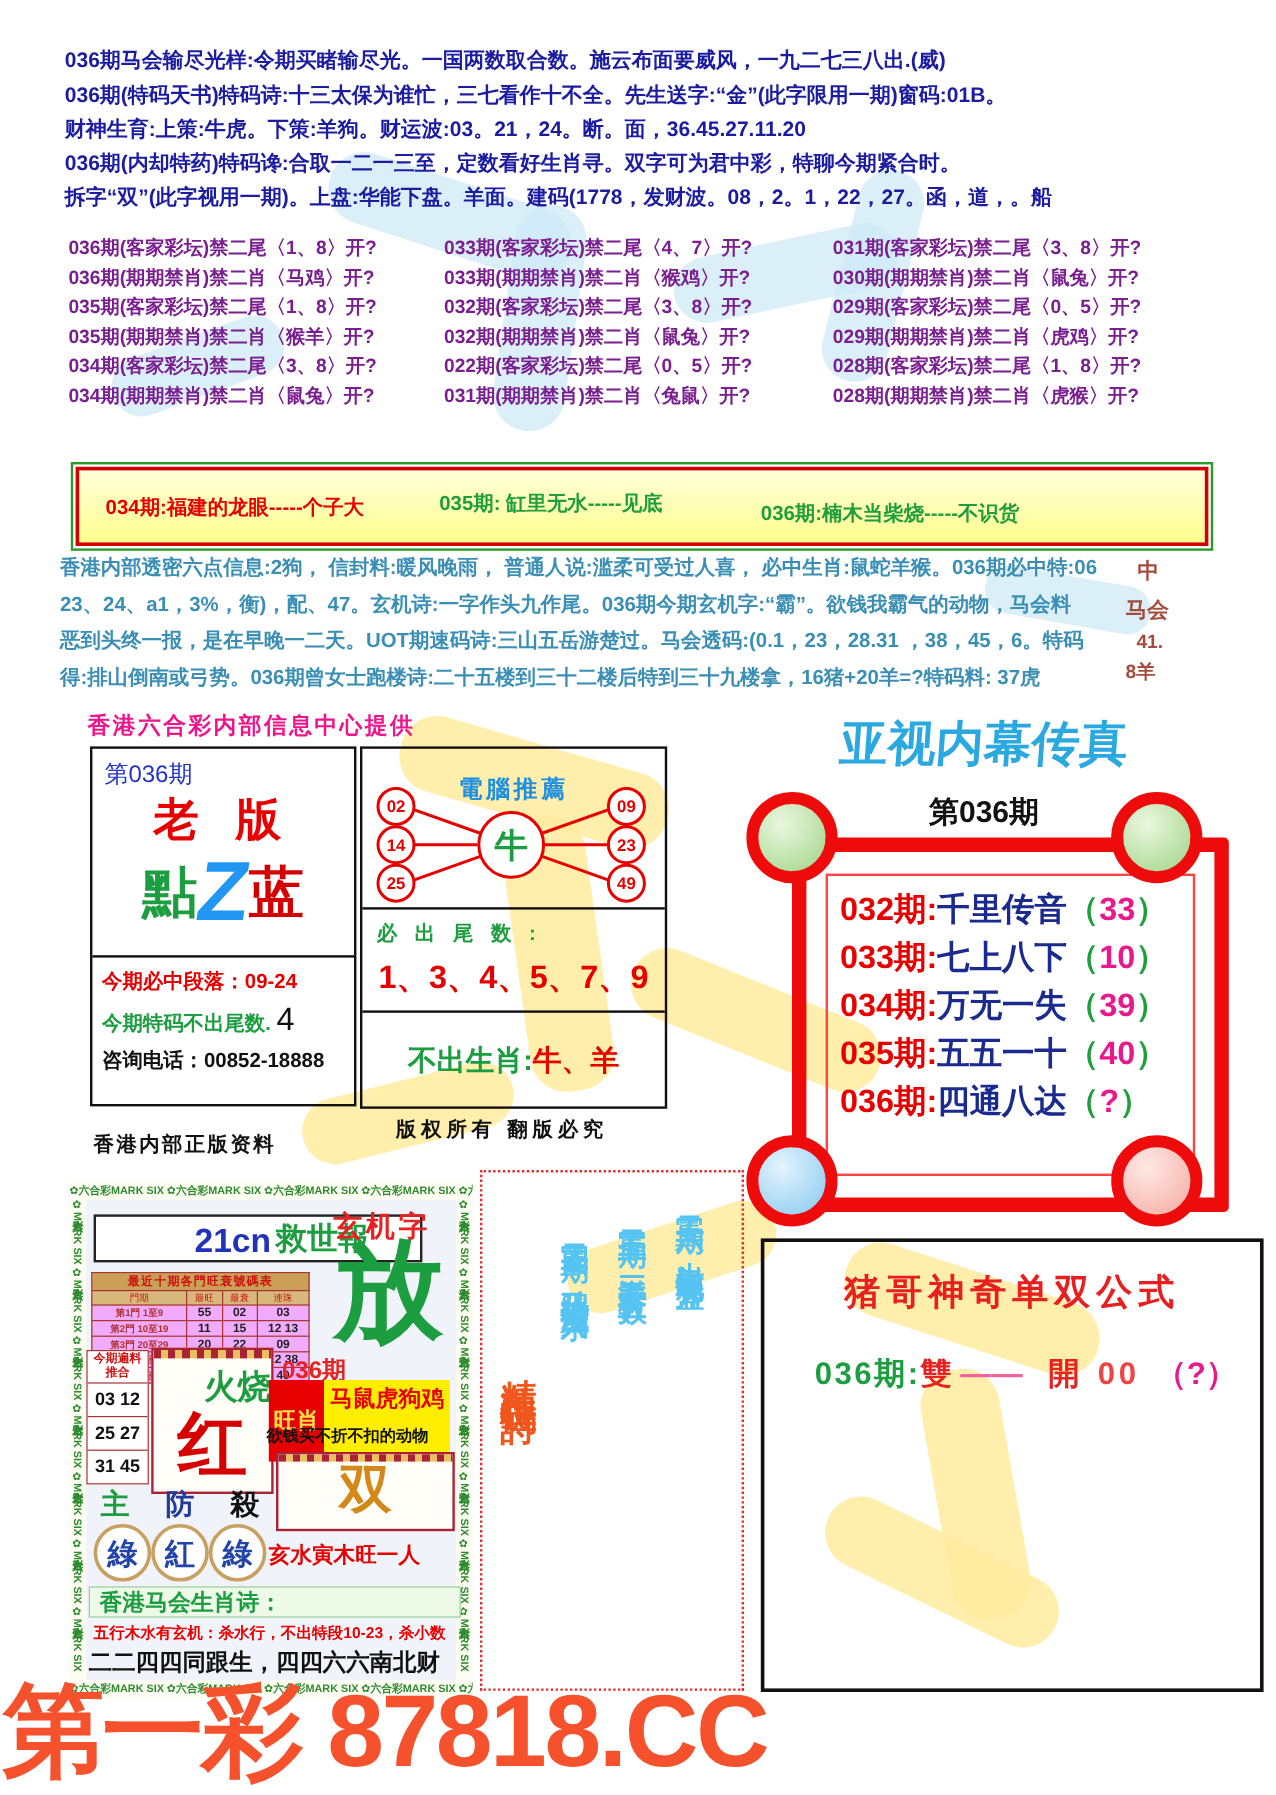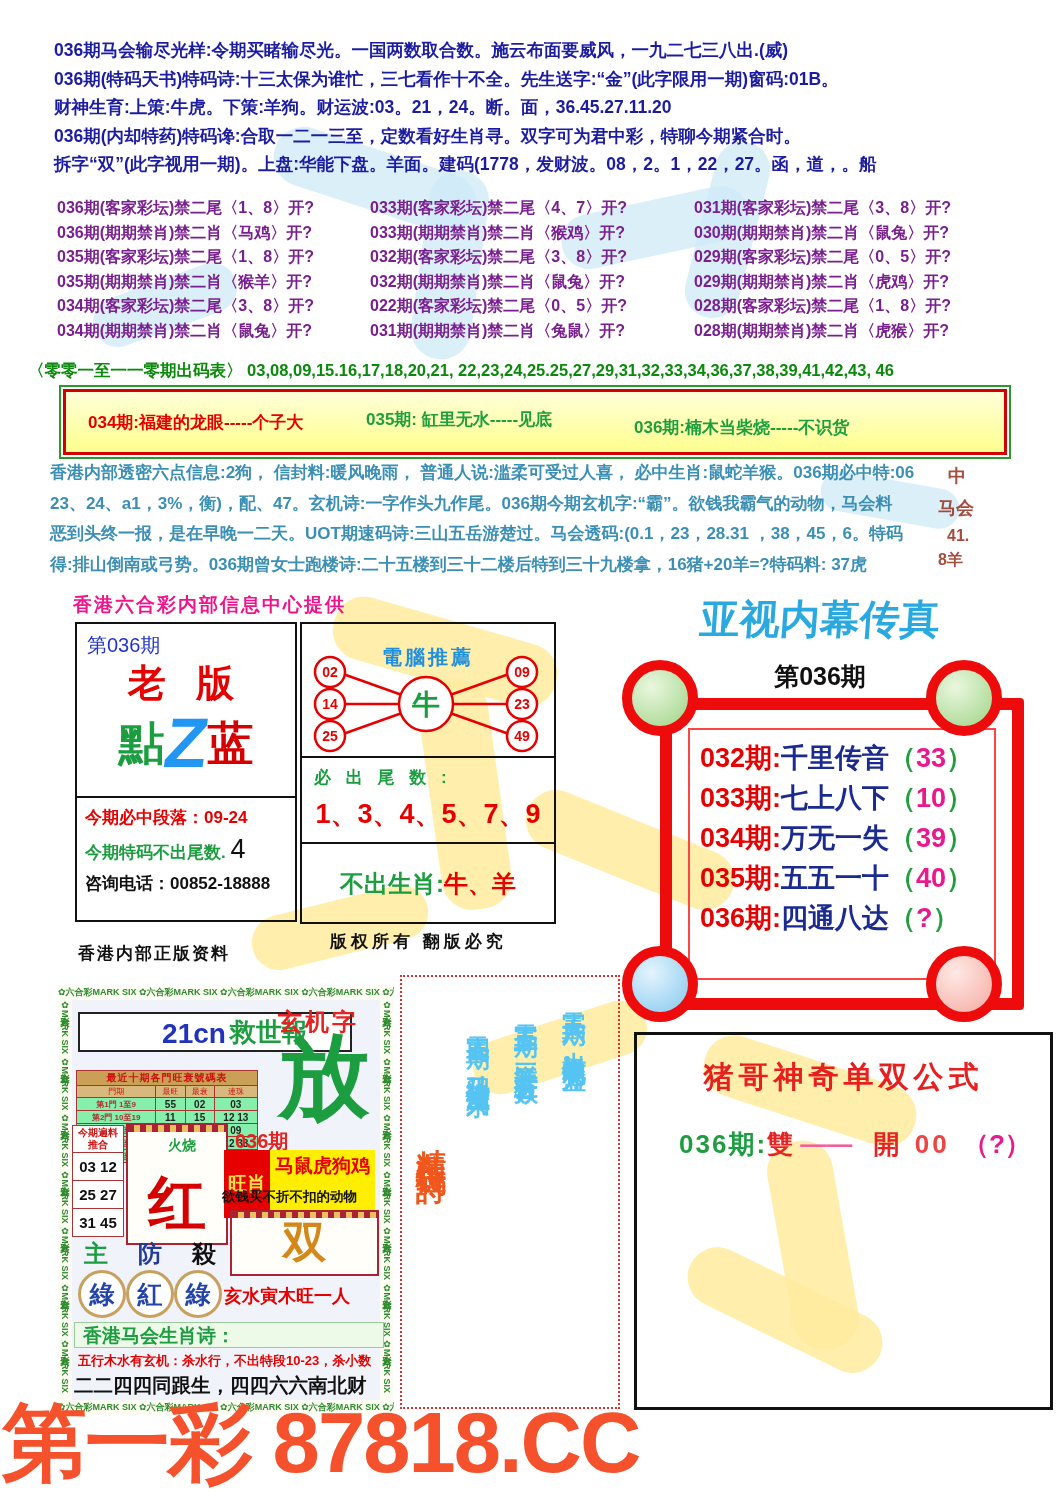--- a/index.html
+++ b/index.html
@@ -64,32 +64,32 @@
   .jcard{left:58px;top:985px;width:336px;height:430px;background:#fdfdf3;}
   .msb{position:absolute;overflow:hidden;color:#2e8b2e;font-size:9px;line-height:14px;font-weight:bold;white-space:nowrap;}
   .msb.h{left:0;width:336px;height:15px;}
   .msb.v{top:15px;width:14px;height:400px;writing-mode:vertical-rl;}
   .jin{position:absolute;left:14px;top:15px;width:308px;height:400px;background:#f0f4fa;}
   .jtitle{position:absolute;left:6px;top:12px;width:230px;height:36px;border:2.5px solid #222;background:#fff;
           display:flex;align-items:flex-end;justify-content:center;gap:4px;padding-left:40px;}
   .jtitle .b{color:#2233bb;font-size:28px;font-weight:bold;} .jtitle .g{color:#1c9e40;font-size:26px;font-weight:bold;}
   .xjz{position:absolute;left:206px;top:6px;color:#e62222;font-size:24px;font-weight:bold;letter-spacing:3px;}
   .fang{position:absolute;left:206px;top:30px;color:#1c9e40;font-size:92px;font-weight:bold;line-height:1;}
-  .jtable{position:absolute;left:4px;top:60px;width:182px;border:1.5px solid #a33;background:#d8b87c;border-collapse:collapse;margin-top:10px;}
+  .jtable{position:absolute;left:4px;top:60px;width:182px;border:1.5px solid #a33;background:#d8b87c;border-collapse:collapse;}
   .jtable td{border:1px solid #a33;text-align:center;padding:0 1px;}
   .jcap{color:#cc1111;font-size:10px;font-weight:bold;background:#c9a055;letter-spacing:1px;}
   .jhd td{color:#cc1111;font-size:8px;background:#d8b87c;}
-  .jbody td{background:#86efac;color:#222;font-size:10px;font-weight:bold;height:12px;}
+  .jbody td{background:#f0abfc;color:#222;font-size:10px;font-weight:bold;height:12px;}
   .jbody td.k{color:#b03030;font-size:8px;}
   .tjt{position:absolute;left:0px;top:125px;width:50px;border:1.5px solid #a33;background:#fff;}
   .tjt .hd{color:#cc1111;font-size:10px;font-weight:bold;text-align:center;line-height:12px;border-bottom:1px solid #a33;padding:1px 0;}
   .tjt .c{color:#111;font-size:15px;font-weight:bold;text-align:center;border-bottom:1px solid #a33;padding:5px 0;}
   .hsf{position:absolute;left:54px;top:123px;width:98px;height:118px;border:2px solid #a23;background:#fffef8;}
   .hsf .bar{position:absolute;left:0;top:0;width:100%;height:7px;background:repeating-linear-gradient(90deg,#a23 0 6px,#e8c060 6px 12px);}
-  .hsf .hs{position:absolute;left:0;top:12px;width:100%;text-align:left;color:#1c9e40;font-size:14px;font-weight:bold;padding-left:40px;}
+  .hsf .hs{position:absolute;left:0;top:12px;width:100%;text-align:right;color:#1c9e40;font-size:28px;font-weight:bold;}
   .hsf .hong{position:absolute;left:0;top:40px;width:100%;text-align:center;color:#d50000;font-size:58px;font-weight:bold;}
   .j036{position:absolute;left:163px;top:128px;color:#e62222;font-size:20px;font-weight:bold;}
   .wx{position:absolute;left:152px;top:150px;display:flex;}
   .wx .a{background:#e60000;color:#fde047;font-size:19px;font-weight:bold;padding:21px 4px;}
   .wx .b{background:#ffee00;color:#e60000;font-size:19px;font-weight:bold;padding:3px 5px;}
   .yq{position:absolute;left:150px;top:188px;color:#111;font-size:13.5px;font-weight:bold;white-space:nowrap;}
   .shf{position:absolute;left:158px;top:210px;width:145px;height:62px;border:2px solid #a23;background:#fffef8;}
   .shf .bar{position:absolute;left:0;top:0;width:100%;height:6px;background:repeating-linear-gradient(90deg,#a23 0 6px,#e8c060 6px 12px);}
   .shf .s{position:absolute;left:0;top:8px;width:100%;text-align:center;color:#d4881a;font-size:44px;font-weight:bold;line-height:1;}
   .zfs{position:absolute;top:238px;font-size:24px;font-weight:bold;}
@@ -159,21 +159,20 @@
   </div>
   <div class="layer ban-col" style="left:694px;">
     <div>031期(客家彩坛)禁二尾〈3、8〉开?</div>
     <div>030期(期期禁肖)禁二肖〈鼠兔〉开?</div>
     <div>029期(客家彩坛)禁二尾〈0、5〉开?</div>
     <div>029期(期期禁肖)禁二肖〈虎鸡〉开?</div>
     <div>028期(客家彩坛)禁二尾〈1、8〉开?</div>
     <div>028期(期期禁肖)禁二肖〈虎猴〉开?</div>
   </div>
 
-  <div class="layer chuma">〈零零一至一一零期出码表〉 03,08,09,15.16,17,18,20,21, 22,23,24,25.25,27,29,31,32,33,34,36,37,38,39,41,42,43, 46</div>
 
   <div class="layer ybox">
     <span style="left:22px;top:19px;color:#e60000;">034期:福建的龙眼-----个子大</span>
     <span style="left:300px;top:16px;color:#1e9e3c;">035期: 缸里无水-----见底</span>
     <span style="left:568px;top:24px;color:#1e9e3c;">036期:楠木当柴烧-----不识货</span>
   </div>
 
   <div class="layer info">
     <div>香港内部透密六点信息:2狗， 信封料:暖风晚雨， 普通人说:滥柔可受过人喜， 必中生肖:鼠蛇羊猴。036期必中特:06</div>
     <div>23、24、a1，3%，衡)，配、47。玄机诗:一字作头九作尾。036期今期玄机字:“霸”。欲钱我霸气的动物，马会料</div>

